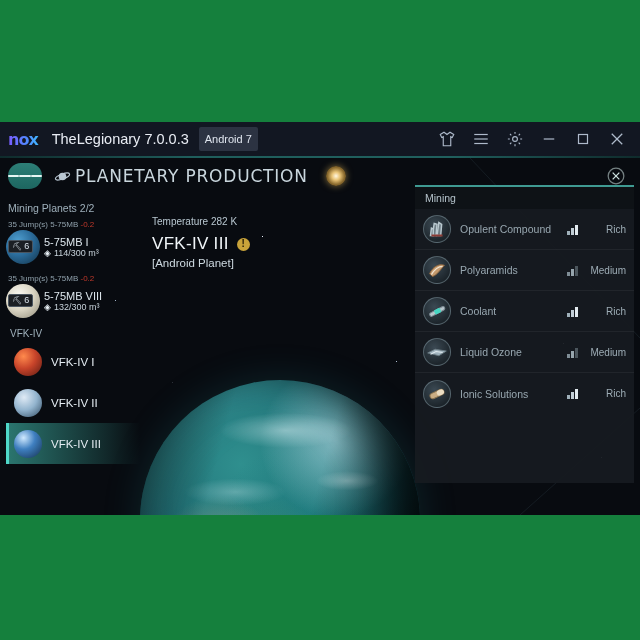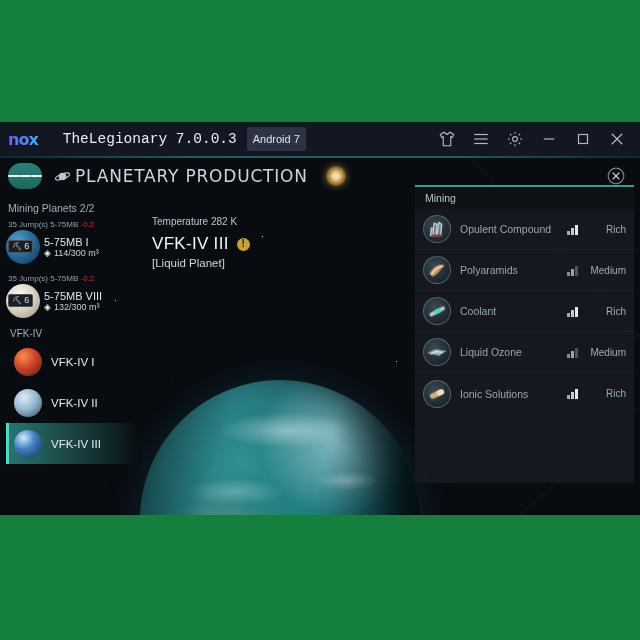--- a/index.html
+++ b/index.html
@@ -8,21 +8,21 @@
 
   #screen { position:relative; width:640px; height:640px; background:#15803d; }
 
   
   .noxbar { position:absolute; left:0; top:122px; width:640px; height:34px;
     background:#121722; display:flex; align-items:center; padding:0 8px; }
   .nox-logo { font-size:16px; font-weight:bold; letter-spacing:-1px;
     background:linear-gradient(90deg,#7a5cff 0%,#4f8bff 55%,#3ad1ff 100%);
     -webkit-background-clip:text; background-clip:text; color:transparent;
     padding-right:6px; font-family:"DejaVu Sans", sans-serif; }
-  .nox-title { color:#e9edf4; font-size:14.5px; margin-left:19px; white-space:nowrap;font-family:Liberation Mono, monospace; }
+  .nox-title { color:#e9edf4; font-size:14.5px; margin-left:8px; white-space:nowrap; }
   .android-badge { margin-left:10px; background:#2c3342; color:#dfe5ee;
     font-size:11px; padding:6px 6px; border-radius:2px; }
   .nox-right { margin-left:auto; display:flex; align-items:center; gap:16px;
     padding-right:6px; }
   .nox-ico { width:18px; height:18px; color:#aebacb; display:flex;
     align-items:center; justify-content:center; }
   .nox-ico svg { width:100%; height:100%; }
 
   .teal-rule { position:absolute; left:0; top:156px; width:640px; height:2px;
     background:linear-gradient(90deg,#0f2b2c,#1f5e5c 30%,#20605e 70%,#0f2b2c); }
@@ -318,21 +318,21 @@
         </div>
       </div>
     </div>
 
     <div class="ptext">
       <div class="ptemp">Temperature 282 K</div>
       <div class="pbig">
         <div class="pbig-name">VFK-IV III</div>
         <div class="warn">!</div>
       </div>
-      <div class="ptype">[Liquid Planet]</div>
+      <div class="ptype">[Android Planet]</div>
     </div>
 
     <div class="rpanel">
       <div class="rhead">
         <span>Mining</span>
       </div>
 
       <div class="rrow">
         <div class="ricon">
           <svg viewBox="0 0 28 28">

